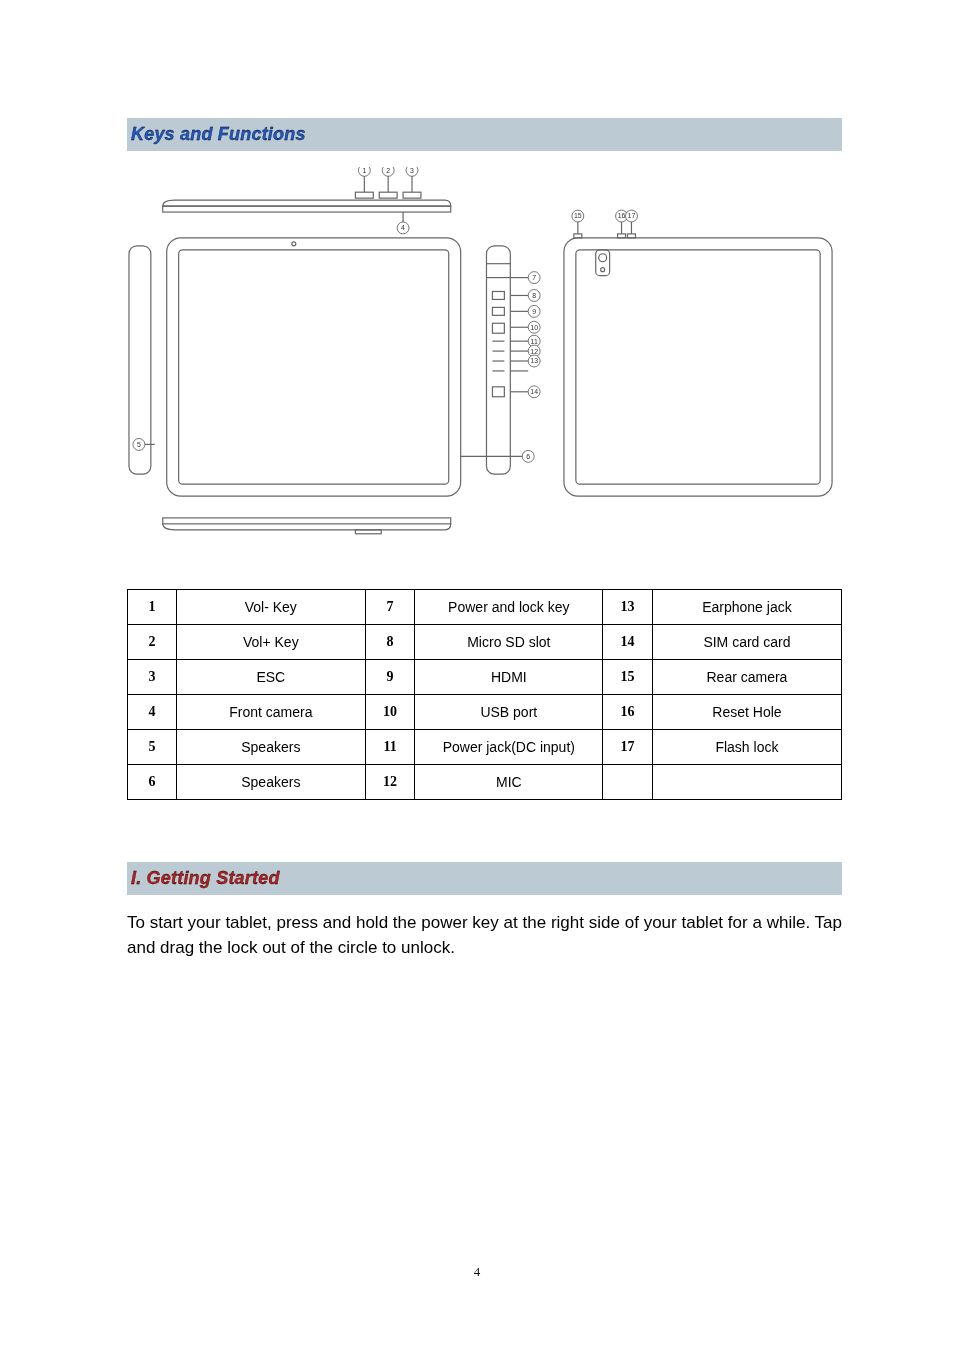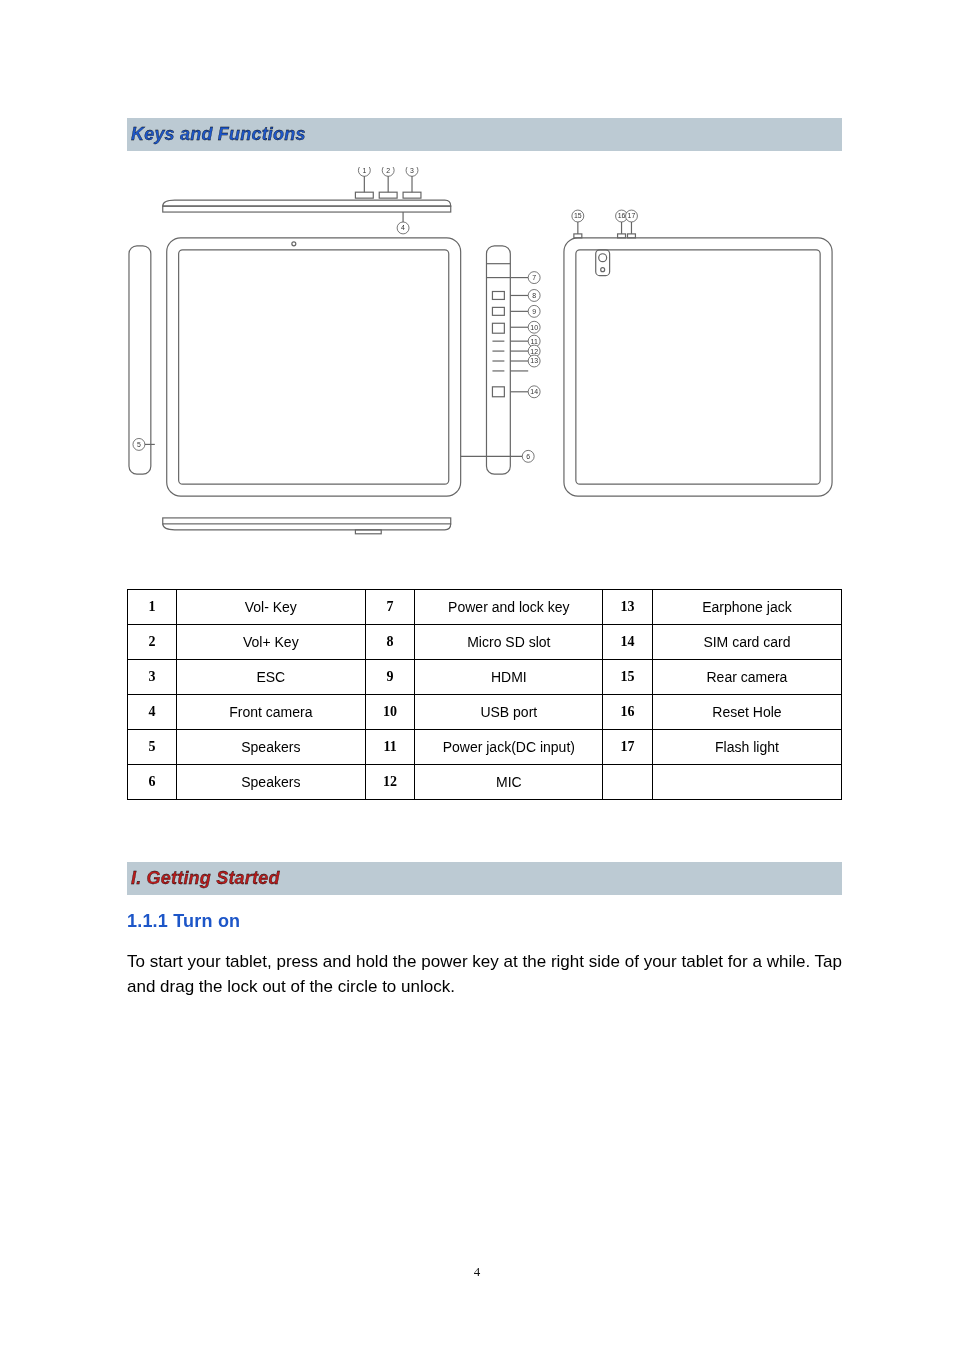--- a/index.html
+++ b/index.html
@@ -180,37 +180,36 @@
           <td class="fn">USB port</td>
           <td class="num">16</td>
           <td class="fn">Reset Hole</td>
         </tr>
         <tr>
           <td class="num">5</td>
           <td class="fn">Speakers</td>
           <td class="num">11</td>
           <td class="fn">Power jack(DC input)</td>
           <td class="num">17</td>
-          <td class="fn">Flash light</td>
+          <td class="fn">Flash lock</td>
         </tr>
         <tr>
           <td class="num">6</td>
           <td class="fn">Speakers</td>
           <td class="num">12</td>
           <td class="fn">MIC</td>
           <td class="num"></td>
           <td class="fn"></td>
         </tr>
       </tbody>
   </table>
 
   <div class="gap"></div>
 
   <div class="section-bar green">
     <span class="title">I. Getting Started</span>
   </div>
 
-  <h3 class="h111">1.1.1 Turn on</h3>
 
   <p class="body">To start your tablet, press and hold the power key at the right side of your tablet for a while. Tap and drag the lock out of the circle to unlock.</p>
 
   <div class="pagenum">4</div>
 </div>
 
 </body></html>

